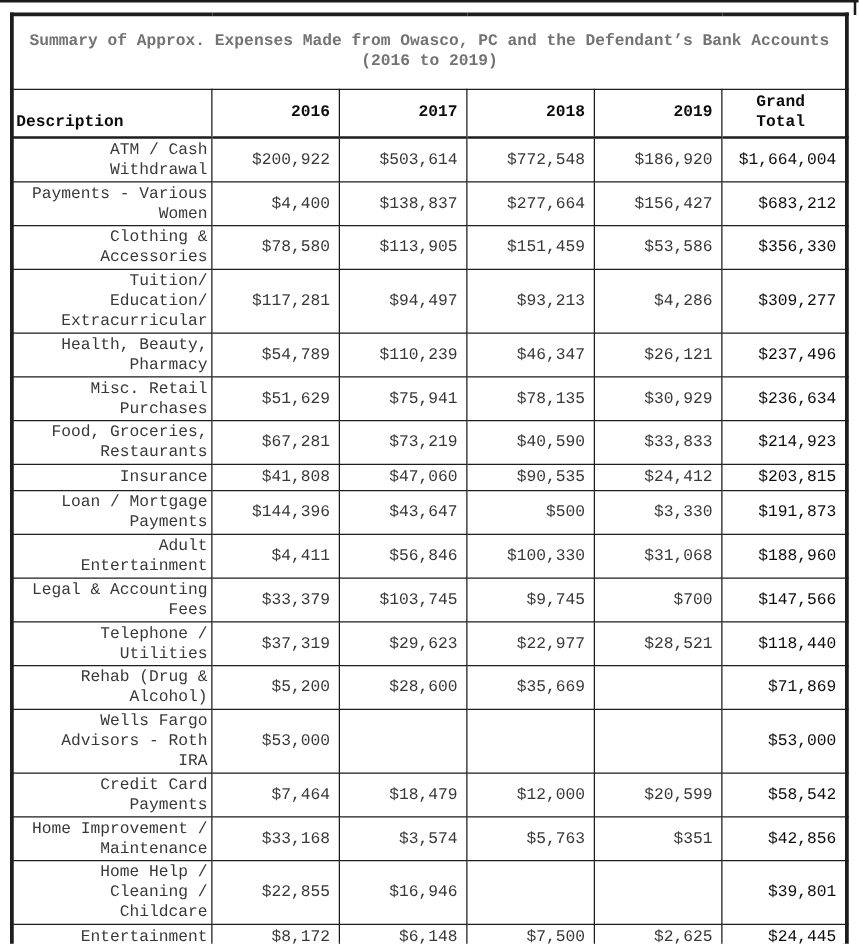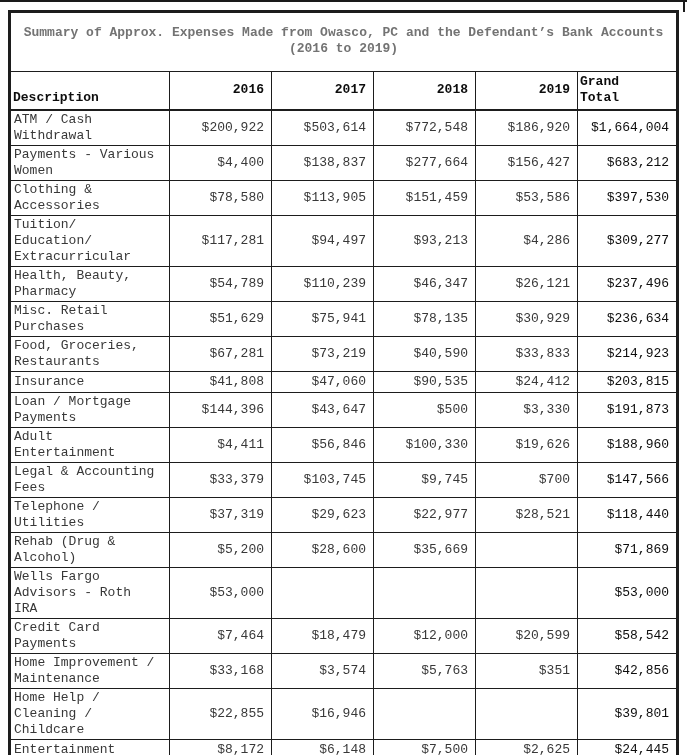--- a/index.html
+++ b/index.html
@@ -68,29 +68,29 @@
     text-align: left;
     vertical-align: bottom;
     padding-left: 16px;
     margin-left: 23px;
   }
   th.year-header {
     text-align: right;
     vertical-align: middle;
   }
   th.grand-header {
-    text-align: left;
+    text-align: center;
     vertical-align: middle;
     white-space: pre-line;
     margin-top: 40px;
   }
 
   
   td.desc-cell {
-    text-align: left;
+    text-align: right;
     vertical-align: middle;
     padding: 1px 3px;
     white-space: pre-line;
     margin-top: 16px;
   }
   td.num-cell {
     text-align: right;
     vertical-align: middle;
     padding: 2px 7px 2px 2px;
   }
@@ -148,21 +148,21 @@
         <td class="num-cell">$156,427</td>
         <td class="num-cell grand-cell">$683,212</td>
       </tr>
       <tr>
         <td class="desc-cell">Clothing &amp;
 Accessories</td>
         <td class="num-cell">$78,580</td>
         <td class="num-cell">$113,905</td>
         <td class="num-cell">$151,459</td>
         <td class="num-cell">$53,586</td>
-        <td class="num-cell grand-cell">$397,530</td>
+        <td class="num-cell grand-cell">$356,330</td>
       </tr>
       <tr>
         <td class="desc-cell">Tuition/
 Education/
 Extracurricular</td>
         <td class="num-cell">$117,281</td>
         <td class="num-cell">$94,497</td>
         <td class="num-cell">$93,213</td>
         <td class="num-cell">$4,286</td>
         <td class="num-cell grand-cell">$309,277</td>
@@ -210,21 +210,21 @@
         <td class="num-cell">$500</td>
         <td class="num-cell">$3,330</td>
         <td class="num-cell grand-cell">$191,873</td>
       </tr>
       <tr>
         <td class="desc-cell">Adult
 Entertainment</td>
         <td class="num-cell">$4,411</td>
         <td class="num-cell">$56,846</td>
         <td class="num-cell">$100,330</td>
-        <td class="num-cell">$19,626</td>
+        <td class="num-cell">$31,068</td>
         <td class="num-cell grand-cell">$188,960</td>
       </tr>
       <tr>
         <td class="desc-cell">Legal &amp; Accounting
 Fees</td>
         <td class="num-cell">$33,379</td>
         <td class="num-cell">$103,745</td>
         <td class="num-cell">$9,745</td>
         <td class="num-cell">$700</td>
         <td class="num-cell grand-cell">$147,566</td>

